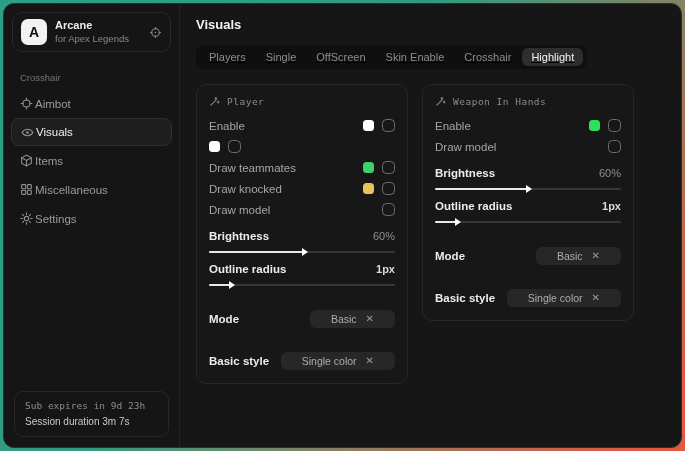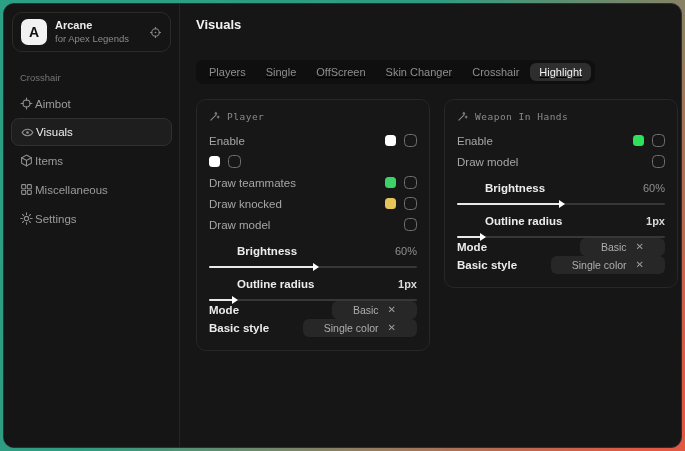--- a/index.html
+++ b/index.html
@@ -36,45 +36,45 @@
   }
   .nav-icon { display:flex; width:13px; justify-content:center; }
   .side-spacer { flex:1; }
   .side-footer { margin:8px 10px 10px; border:1px solid #272727; border-radius:9px;
     padding:7px 10px; line-height:1.55; }
   .foot1 { font-family:"DejaVu Sans Mono", monospace; font-size:9.5px; color:#8d8d8d; }
   .foot2 { font-size:10px; color:#c9c9c9; }
   
   .main { flex:1; padding:13px 16px; }
   .page-title { color:#f2f2f2; font-size:13px; font-weight:bold; }
-  .tabs { display:inline-flex; align-items:flex-end; gap:2px; margin-top:28px;
+  .tabs { display:inline-flex; align-items:flex-end; gap:2px; margin-top:13px;
     background:#0f0f0f; border-radius:8px; padding:3px 4px;text-decoration:underline; }
   .tab { padding:3px 9px; color:#8d8d8d; font-size:11px; border-radius:6px; cursor:pointer; white-space:nowrap; }
   .tab.active { background:#2e2e2e; color:#f2f2f2; }
   .panels { display:flex; gap:14px; margin-top:15px; align-items:flex-start; }
-  .panel { width:234px; background:#171717; border:1px solid #272727; border-radius:10px;
+  .panel { width:212px; background:#171717; border:1px solid #272727; border-radius:10px;
     padding:9px 12px 13px; }
   .panel-head { display:flex; align-items:center; gap:7px; color:#8c8c8c;
     font-family:"DejaVu Sans Mono", monospace; font-size:9.5px; letter-spacing:.5px; margin:2px 0 8px; }
   .row-toggle { display:flex; align-items:center; height:21px; }
   .row-toggle .lbl { flex:1; color:#a6a6a6; font-size:11.5px; }
   .swatch { width:11px; height:11px; border-radius:3.5px; }
   .checkbox { width:13px; height:13px; border:1.5px solid #6f6f6f; border-radius:4.5px;
     margin-left:8px; cursor:pointer; background:transparent; }
   .row-slider { margin-top:10px; }
   .sl-top { display:flex; justify-content:space-between; align-items:baseline; }
-  .sl-label { color:#ececec; font-size:11.5px; font-weight:bold;margin-left:28px; }
+  .sl-label { color:#ececec; font-size:11.5px; font-weight:bold; }
   .sl-value { font-size:11px; }
   .sl-value.dim { color:#8f8f8f; }
   .sl-value.lit { color:#dadada; font-weight:bold; }
   .track { position:relative; height:2px; background:#373737; border-radius:1px; margin-top:9px; cursor:pointer; }
   .fill { position:absolute; left:0; top:0; height:2px; background:#e9e9e9; border-radius:1px; }
   .thumb { position:absolute; top:-3px; width:0; height:0;
     border-left:6px solid #ffffff; border-top:4px solid transparent; border-bottom:4px solid transparent; }
-  .row-pill { display:flex; justify-content:space-between; align-items:center; margin-top:0; }
+  .row-pill { display:flex; justify-content:space-between; align-items:center; margin-top:24px; }
   .pill-label { color:#ececec; font-size:11.5px; font-weight:bold; }
   .pill { display:inline-flex; align-items:flex-start; gap:9px; background:#272727; border-radius:6px;
     padding:3px 21px; cursor:pointer; }
   .pill-text { color:#adadad; font-size:10.5px; }
   .pill-x { color:#9c9c9c; font-size:10px; cursor:pointer; }
   svg { display:block; }
 </style>
 </head>
 <body>
 
@@ -139,29 +139,33 @@
           <span class="nav-icon">
             <svg width="13" height="13" viewBox="0 0 24 24" fill="none" stroke="#8f8f8f" stroke-width="2" stroke-linecap="round">
               <circle cx="12" cy="12" r="4"></circle>
               <path d="M12 1.5v3M12 19.5v3M1.5 12h3M19.5 12h3M4.6 4.6l2.1 2.1M17.3 17.3l2.1 2.1M19.4 4.6l-2.1 2.1M6.7 17.3l-2.1 2.1"></path>
             </svg>
           </span>
           <span class="nav-label">Settings</span>
         </div>
       </div>
     <div class="side-spacer"></div>
+    <div class="side-footer">
+      <div class="foot1">Sub expires in 9d 23h</div>
+      <div class="foot2">Session duration 3m 7s</div>
+    </div>
   </div>
 
   <div class="main">
     <div class="page-title">Visuals</div>
     <div class="tabs">
         <div class="tab">Players</div>
         <div class="tab">Single</div>
         <div class="tab">OffScreen</div>
-        <div class="tab">Skin Changer</div>
+        <div class="tab">Skin Enable</div>
         <div class="tab">Crosshair</div>
         <div class="tab active">Highlight</div>
       </div>
     <div class="panels">
         <div class="panel">
           <div class="panel-head">
             <span>
               <svg width="11" height="11" viewBox="0 0 24 24" fill="none" stroke="#8c8c8c" stroke-width="2.2" stroke-linecap="round">
                 <path d="M4 20L16 8"></path>
                 <path d="M15 3v4M13 5h4M20 11v4M18 13h4"></path>

